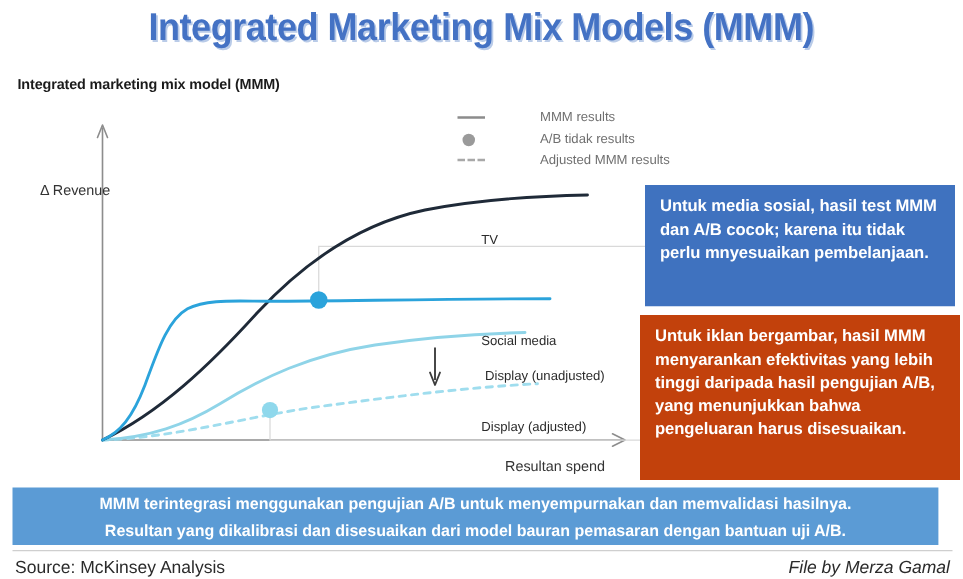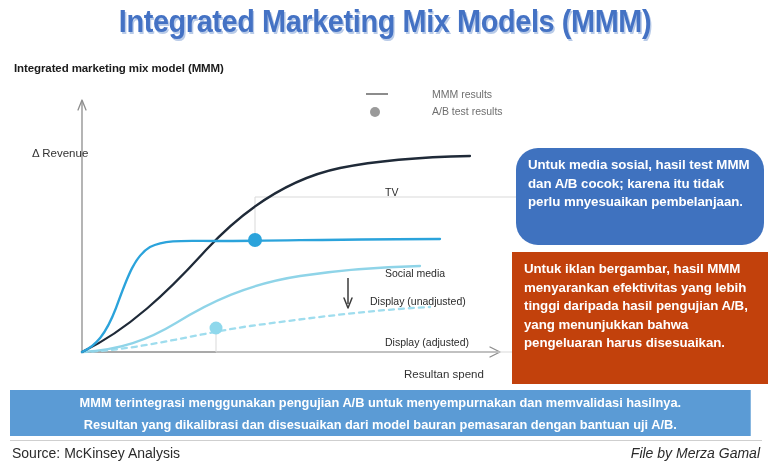--- a/index.html
+++ b/index.html
@@ -106,39 +106,38 @@
   
   .curve-label {
     position: absolute;
     font-size: 10.5px;
     color: #2b2b2b;
     white-space: nowrap;
     margin-top: 34px;
   }
   #label-tv       { left: 385px; top: 152px; }
   #label-social   { left: 385px; top: 233px; }
-  #label-disp-un  { left: 370px; top: 261px; }
+  #label-disp-un  { left: 388px; top: 261px; }
   #label-disp-adj { left: 385px; top: 302px; }
 
   
   .callout {
     position: absolute;
     color: #ffffff;
     font-weight: bold;
     font-size: 13.3px;
     line-height: 18.5px;
     padding: 8px 10px 8px 12px;
     white-space: pre-line;
     letter-spacing: -0.05px;
   }
   #callout-blue {
     left: 516px; top: 148px;
     width: 248px; height: 97px;
     background: #3F72BF;
-    border-radius: 22px;
   }
   #callout-orange {
     left: 512px; top: 252px;
     width: 256px; height: 132px;
     background: #c2410c;
   }
 
   
   #bottom-banner {
     position: absolute;
@@ -215,21 +214,25 @@
 <div class="axis-label" id="y-axis-label">Δ Revenue</div>
 <div class="axis-label" id="x-axis-label">Resultan spend</div>
 
 <div id="chart-legend">
   <div class="legend-row">
     <span class="legend-mark solid"></span>
     <span class="legend-text">MMM results</span>
   </div>
   <div class="legend-row">
     <span class="legend-mark dot"></span>
-    <span class="legend-text">A/B test results</span>
+    <span class="legend-text">A/B tidak results</span>
+  </div>
+  <div class="legend-row">
+    <span class="legend-mark dashed"></span>
+    <span class="legend-text">Adjusted MMM results</span>
   </div>
 </div>
 
 <div class="curve-label" id="label-tv">TV</div>
 <div class="curve-label" id="label-social">Social media</div>
 <div class="curve-label" id="label-disp-un">Display (unadjusted)</div>
 <div class="curve-label" id="label-disp-adj">Display (adjusted)</div>
 
 <div class="callout" id="callout-blue">Untuk media sosial, hasil test MMM dan A/B cocok; karena itu tidak perlu  mnyesuaikan pembelanjaan.</div>
 <div class="callout" id="callout-orange">Untuk iklan bergambar, hasil MMM menyarankan efektivitas yang lebih tinggi daripada hasil pengujian A/B, yang menunjukkan bahwa pengeluaran harus disesuaikan.</div>

